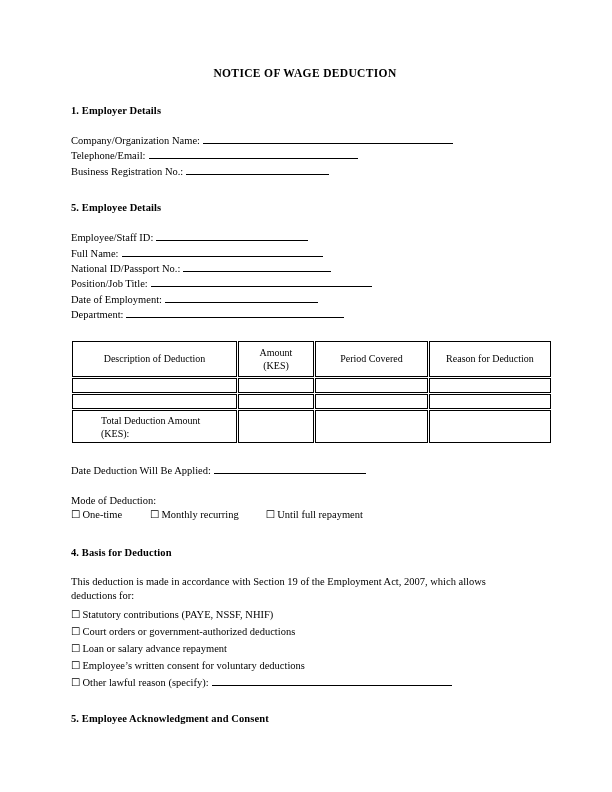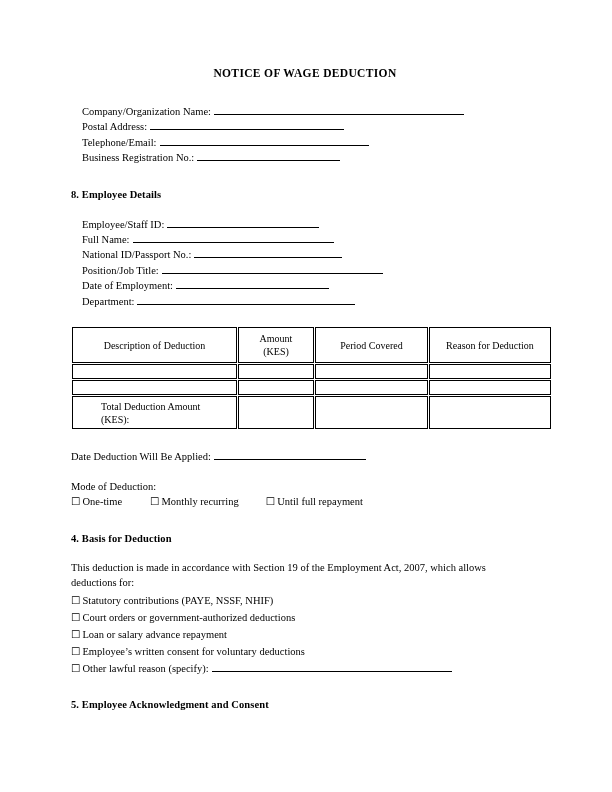--- a/index.html
+++ b/index.html
@@ -33,21 +33,20 @@
   }
   .section-heading {
     font-size: 10.5px;
     font-weight: bold;
     margin: 0;
     line-height: 13px;
     letter-spacing: 0.1px;
   }
   .field-block {
     margin-top: 16px;
-    margin-left: 11px;
   }
   .field-row {
     font-size: 10.5px;
     line-height: 14.4px;
     white-space: nowrap;
   }
   .field-label {
     display: inline;
   }
   .blank {
@@ -147,28 +146,28 @@
   }
   .sec5 { margin-top: 21px; }
 </style>
 </head>
 <body>
 
 <div class="page">
 
   <div class="doc-title">NOTICE OF WAGE DEDUCTION</div>
 
+  <div class="section-heading">1. Employer Details</div>
   <div class="field-block">
     <div class="field-row"><span class="field-label">Company/Organization Name:</span><span class="blank b-company"></span></div>
-    <div class="field-row"><span class="field-label">Postal Address:</span><span class="blank b-postal"></span></div>
     <div class="field-row"><span class="field-label">Telephone/Email:</span><span class="blank b-phone"></span></div>
     <div class="field-row"><span class="field-label">Business Registration No.:</span><span class="blank b-breg"></span></div>
   </div>
 
-  <div class="section-heading" style="margin-top:22px;">8. Employee Details</div>
+  <div class="section-heading" style="margin-top:22px;">5. Employee Details</div>
   <div class="field-block">
     <div class="field-row"><span class="field-label">Employee/Staff ID:</span><span class="blank b-staffid"></span></div>
     <div class="field-row"><span class="field-label">Full Name:</span><span class="blank b-fullname"></span></div>
     <div class="field-row"><span class="field-label">National ID/Passport No.:</span><span class="blank b-natid"></span></div>
     <div class="field-row"><span class="field-label">Position/Job Title:</span><span class="blank b-position"></span></div>
     <div class="field-row"><span class="field-label">Date of Employment:</span><span class="blank b-doe"></span></div>
     <div class="field-row"><span class="field-label">Department:</span><span class="blank b-dept"></span></div>
   </div>
 
 

